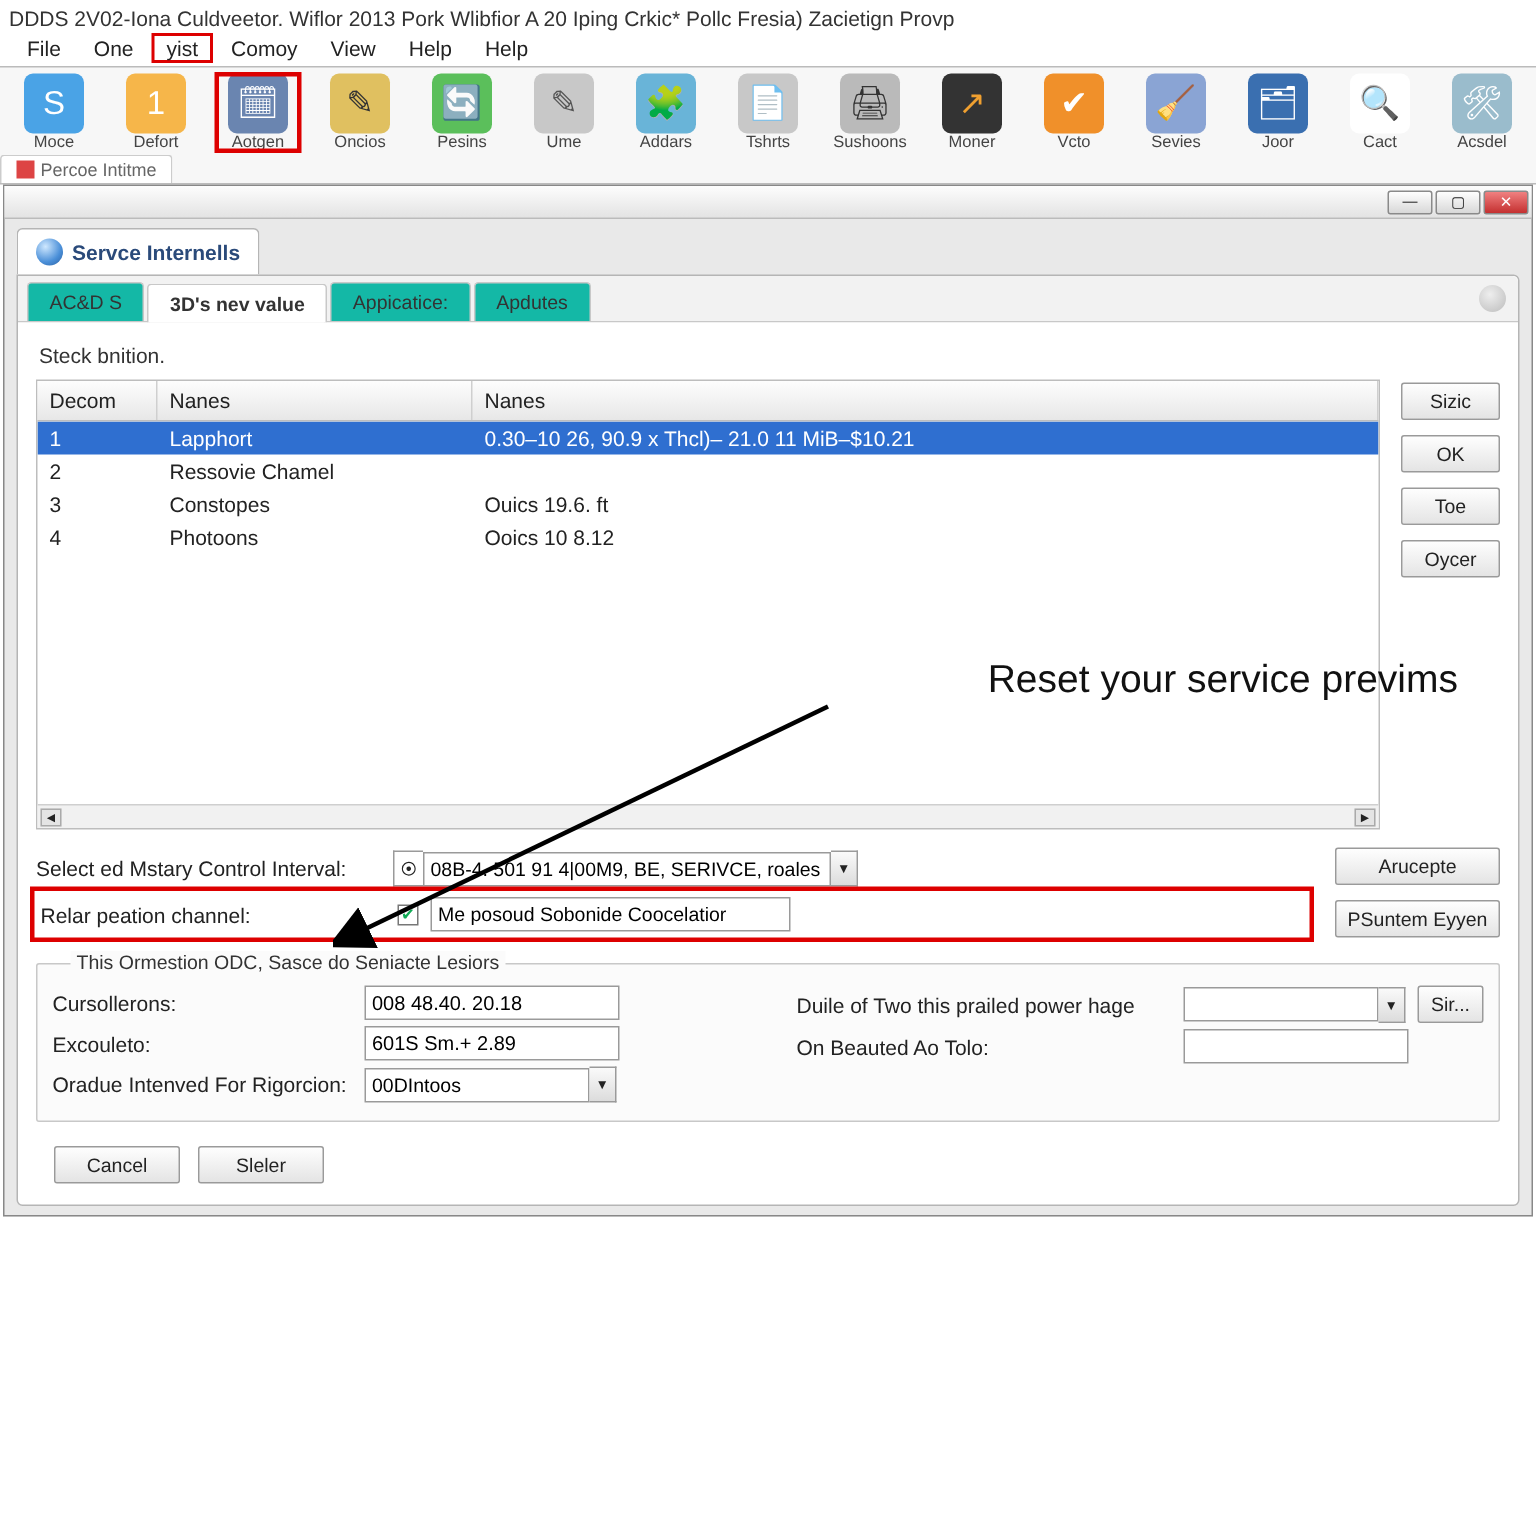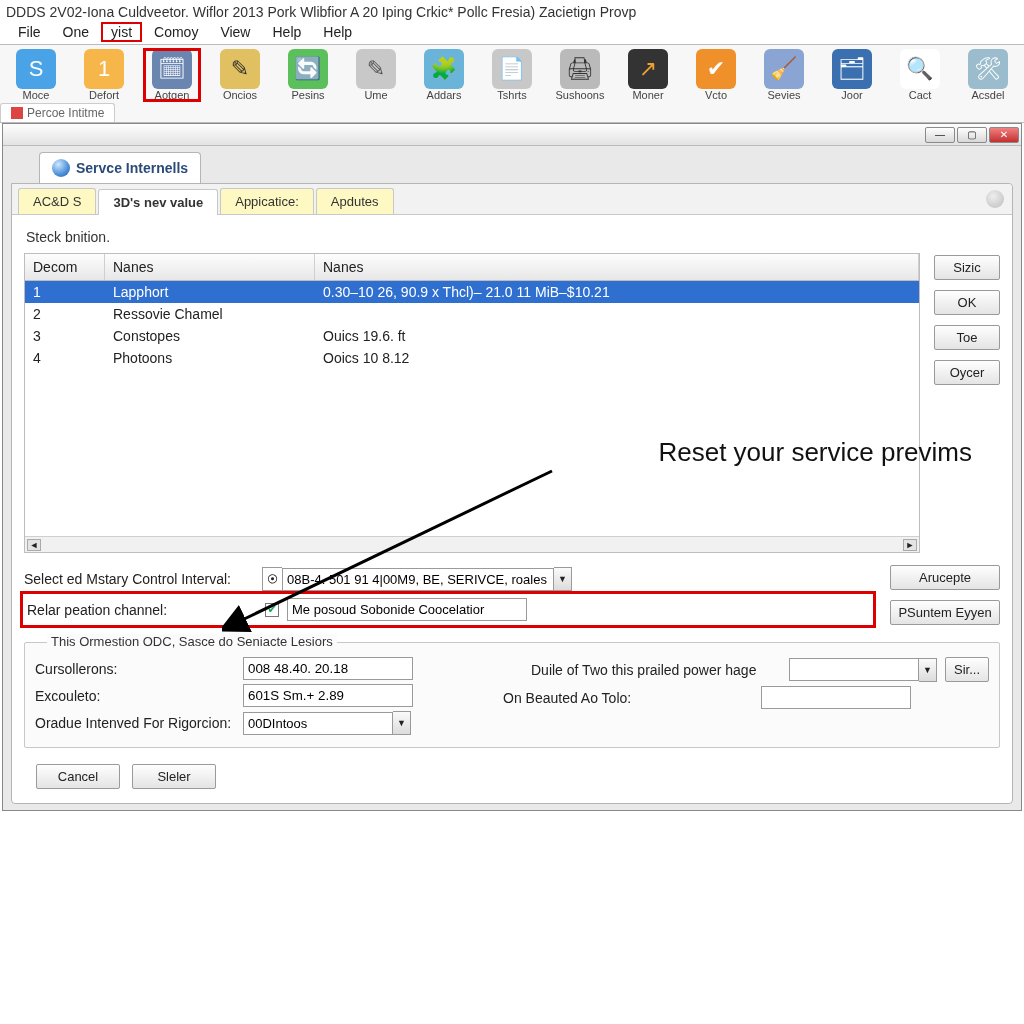--- a/index.html
+++ b/index.html
@@ -15,26 +15,26 @@
   .tool { display:flex; flex-direction:column; align-items:center; width:56px; font-size:11px; color:#444; }
   .tool .ticon { width:40px; height:40px; border-radius:6px; display:flex; align-items:center; justify-content:center; font-size:22px; }
   .tool.highlight { outline: 3px solid #d00; outline-offset:-2px; }
   .doc-tab-strip { display:flex; align-items:center; margin-top:2px; }
   .doc-tab { background:#fff; border:1px solid #ccc; border-bottom:none; padding:2px 10px; font-size:12px; color:#666; border-radius:3px 3px 0 0; display:flex; align-items:center; gap:4px; }
   .window-frame { margin:0 2px; border:1px solid #888; background:#e9e9e9; position:relative; }
   .win-titlebar { height:22px; background:linear-gradient(#fdfdfd,#e3e3e3); border-bottom:1px solid #bbb; display:flex; justify-content:flex-end; align-items:center; padding:0 2px; gap:2px; }
   .win-btn { width:30px; height:16px; border:1px solid #8a8a8a; border-radius:2px; background:linear-gradient(#fefefe,#d8d8d8); font-size:10px; display:flex; align-items:center; justify-content:center; }
   .win-btn.close { background:linear-gradient(#f08080,#c43030); color:#fff; }
   .inner { padding:6px 8px 6px 8px; }
-  .service-tab-strip { display:flex;margin-left:28px; }
+  .service-tab-strip { display:flex; }
   .service-tab { background:#fff; border:1px solid #b5b5b5; border-bottom:none; border-radius:4px 4px 0 0; padding:6px 12px; display:flex; align-items:center; gap:6px; font-size:14px; font-weight:600; color:#2a4a7a; }
   .service-tab .blue-icon { width:18px; height:18px; border-radius:50%; background:radial-gradient(circle at 35% 30%, #cfe8ff, #4a8fd8 60%, #2a5ea0); display:inline-block; }
   .service-panel { border:1px solid #b5b5b5; background:#fff; border-radius:0 4px 4px 4px; position:relative; }
   .sub-tab-strip { display:flex; border-bottom:1px solid #c8c8c8; padding:4px 6px 0 6px; gap:2px; background:#f2f2f2; border-radius:0 4px 0 0; }
-  .sub-tab { padding:5px 14px; border:1px solid #c8c8c8; border-bottom:none; background:#fef9c3; font-size:13px; border-radius:3px 3px 0 0; color:#333; }
+  .sub-tab { padding:5px 14px; border:1px solid #c8c8c8; border-bottom:none; background:#14b8a6; font-size:13px; border-radius:3px 3px 0 0; color:#333; }
   .sub-tab.active { background:#fff; font-weight:600; position:relative; top:1px; }
   .panel-body { padding:10px 12px 6px 12px; }
   .fieldset { border:1px solid #c8c8c8; border-radius:2px; padding:10px 10px 8px 10px; margin-bottom:8px; background:#fbfbfb; position:relative; }
   .fieldset .legend { position:absolute; top:-9px; left:22px; background:#fbfbfb; padding:0 4px; font-size:13px; color:#333; }
   .steck-label { font-size:14px; color:#333; margin:4px 0 8px 2px; }
   .grid-area { display:flex; gap:14px; }
   .grid-wrap { flex:1; border:1px solid #bdbdbd; background:#fff; position:relative; height:300px; display:flex; flex-direction:column; }
   .grid-head { display:flex; background:linear-gradient(#fdfdfd,#e7e7e7); border-bottom:1px solid #bdbdbd; }
   .gh { padding:5px 8px; font-size:14px; font-weight:400; border-right:1px solid #cfcfcf; }
   .gh.c1 { width:80px; }
@@ -267,21 +267,21 @@
               <div class="form-row">
                 <label>Oradue Intenved For Rigorcion:</label>
                 <div class="combo">
                   <input style="width: 150px;" value="00DIntoos">
                   <div class="drop">▼</div>
                 </div>
               </div>
             </div>
             <div class="col">
               <div class="form-row">
-                <label style="width:250px;margin-left:28px;">Duile of Two this prailed power hage</label>
+                <label style="width:250px;">Duile of Two this prailed power hage</label>
                 <div class="combo">
                   <input style="width: 130px;" value="">
                   <div class="drop">▼</div>
                 </div>
                 <div class="btn" style="width:44px;">Sir...</div>
               </div>
               <div class="form-row">
                 <label style="width:250px;">On Beauted Ao Tolo:</label>
                 <input style="border: 1px solid rgb(154, 154, 154); padding: 3px 4px; width: 150px;" value="">
               </div>

